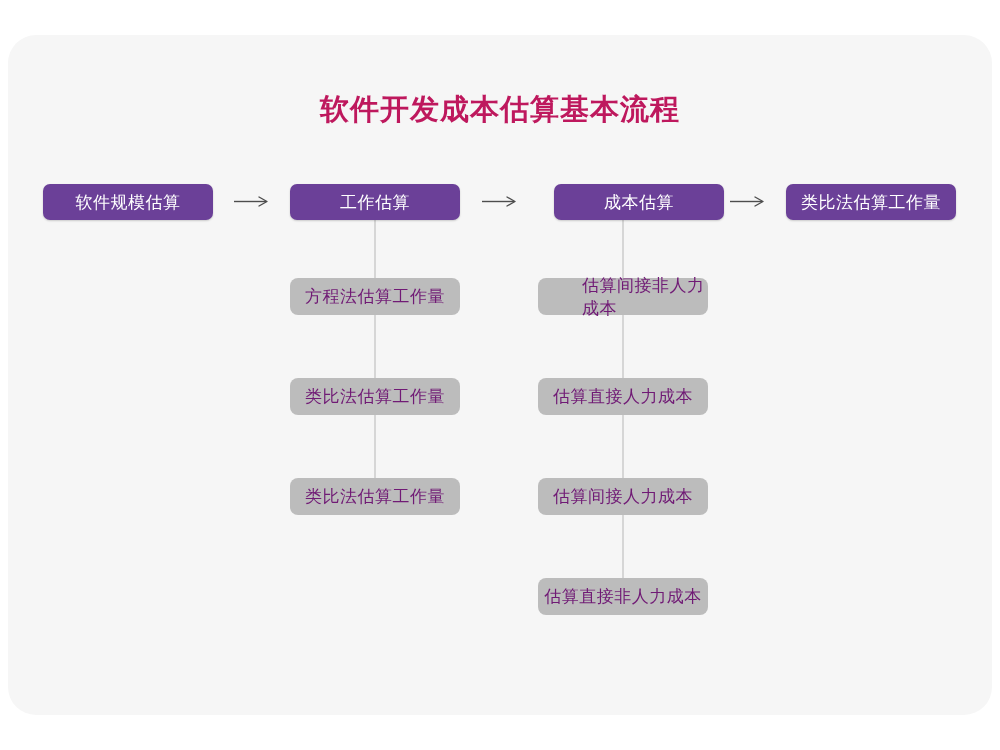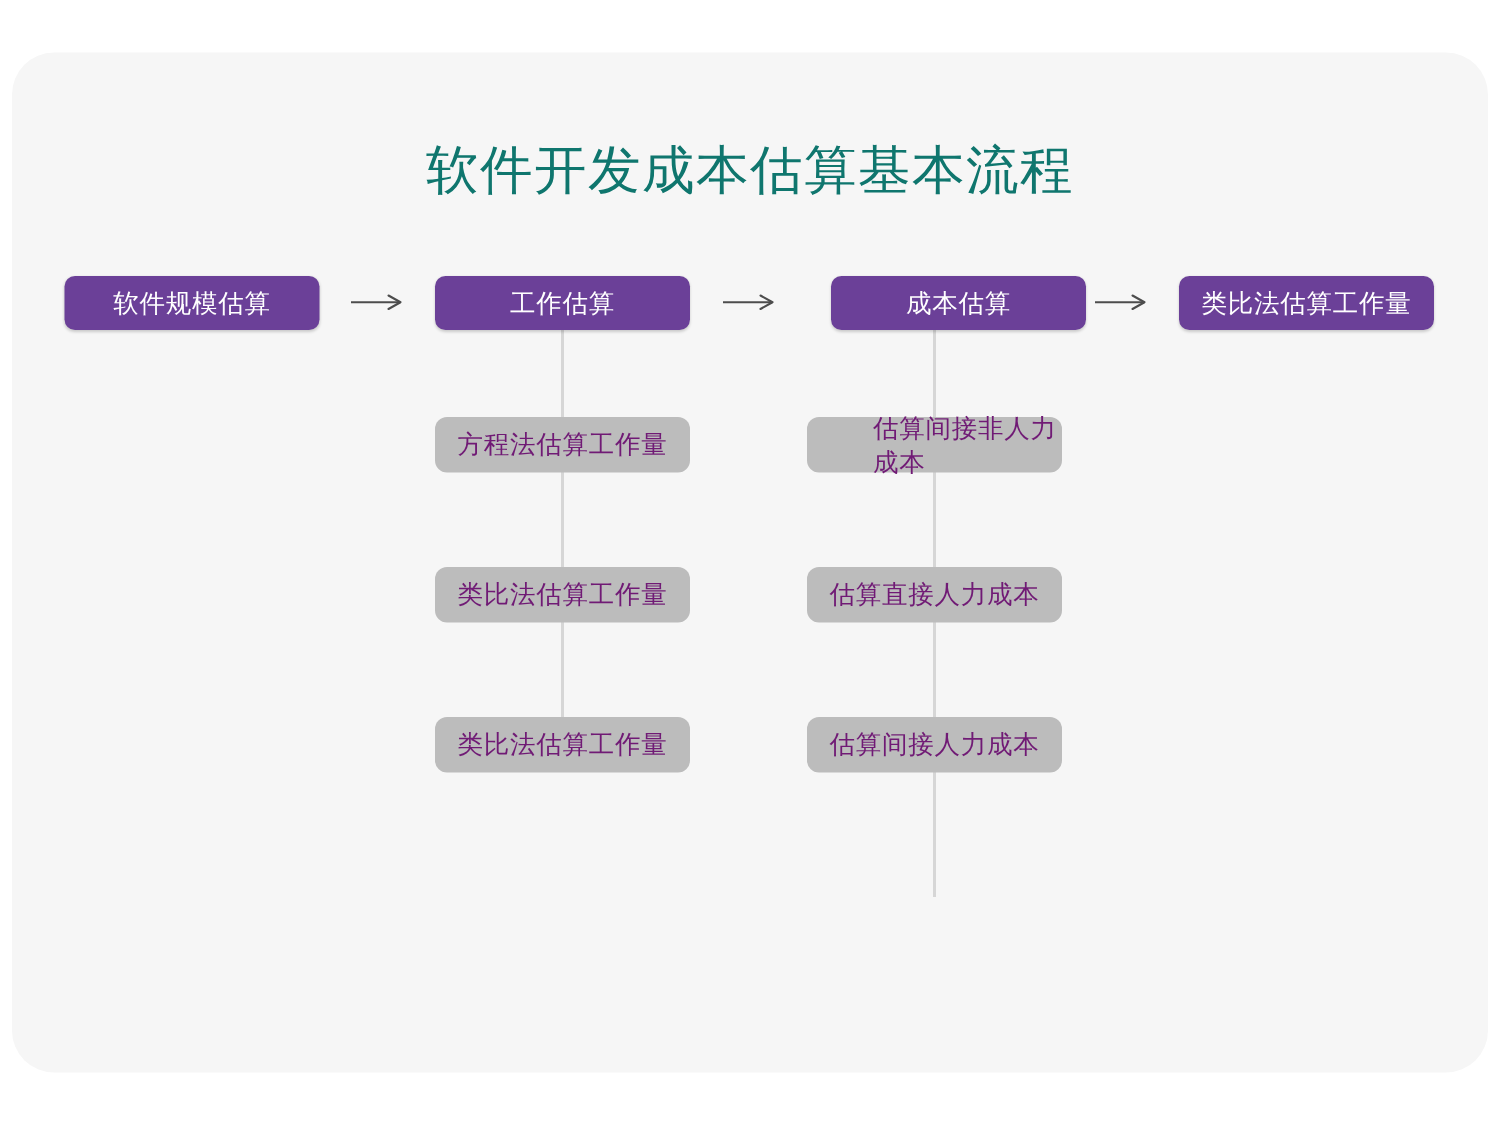--- a/index.html
+++ b/index.html
@@ -24,24 +24,24 @@
     background: #f6f6f6;
     border-radius: 28px;
   }
   .title {
     position: absolute;
     left: 0;
     top: 55px;
     width: 100%;
     margin: 0;
     text-align: center;
-    font-size: 35px;
-    font-weight: 400;
+    font-size: 29px;
+    font-weight: 700;
     letter-spacing: 1px;
-    color: #0f766e;
+    color: #be185d;
   }
   .node {
     position: absolute;
     width: 170px;
     height: 36px;
     border-radius: 7px;
     display: flex;
     align-items: center;
     justify-content: center;
     font-size: 17px;
@@ -148,15 +148,18 @@
 
     <div class="node node-sub sb-c1">
       <span>估算间接非人力成本</span>
     </div>
     <div class="node node-sub sb-c2">
       <span>估算直接人力成本</span>
     </div>
     <div class="node node-sub sb-c3">
       <span>估算间接人力成本</span>
     </div>
+    <div class="node node-sub sb-c4">
+      <span>估算直接非人力成本</span>
+    </div>
 
   </div>
 </div>
 
 </body></html>

